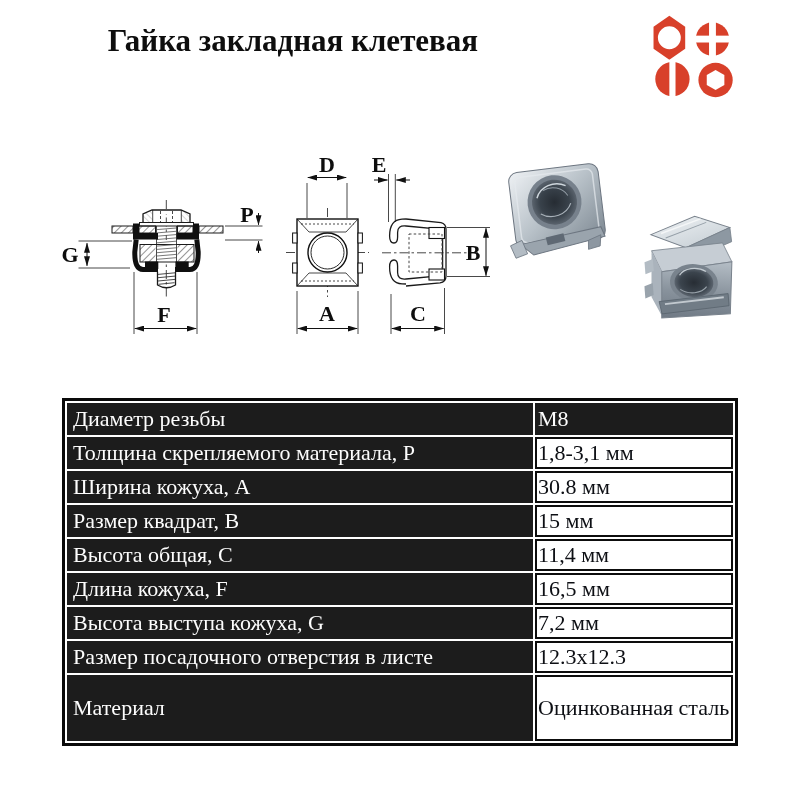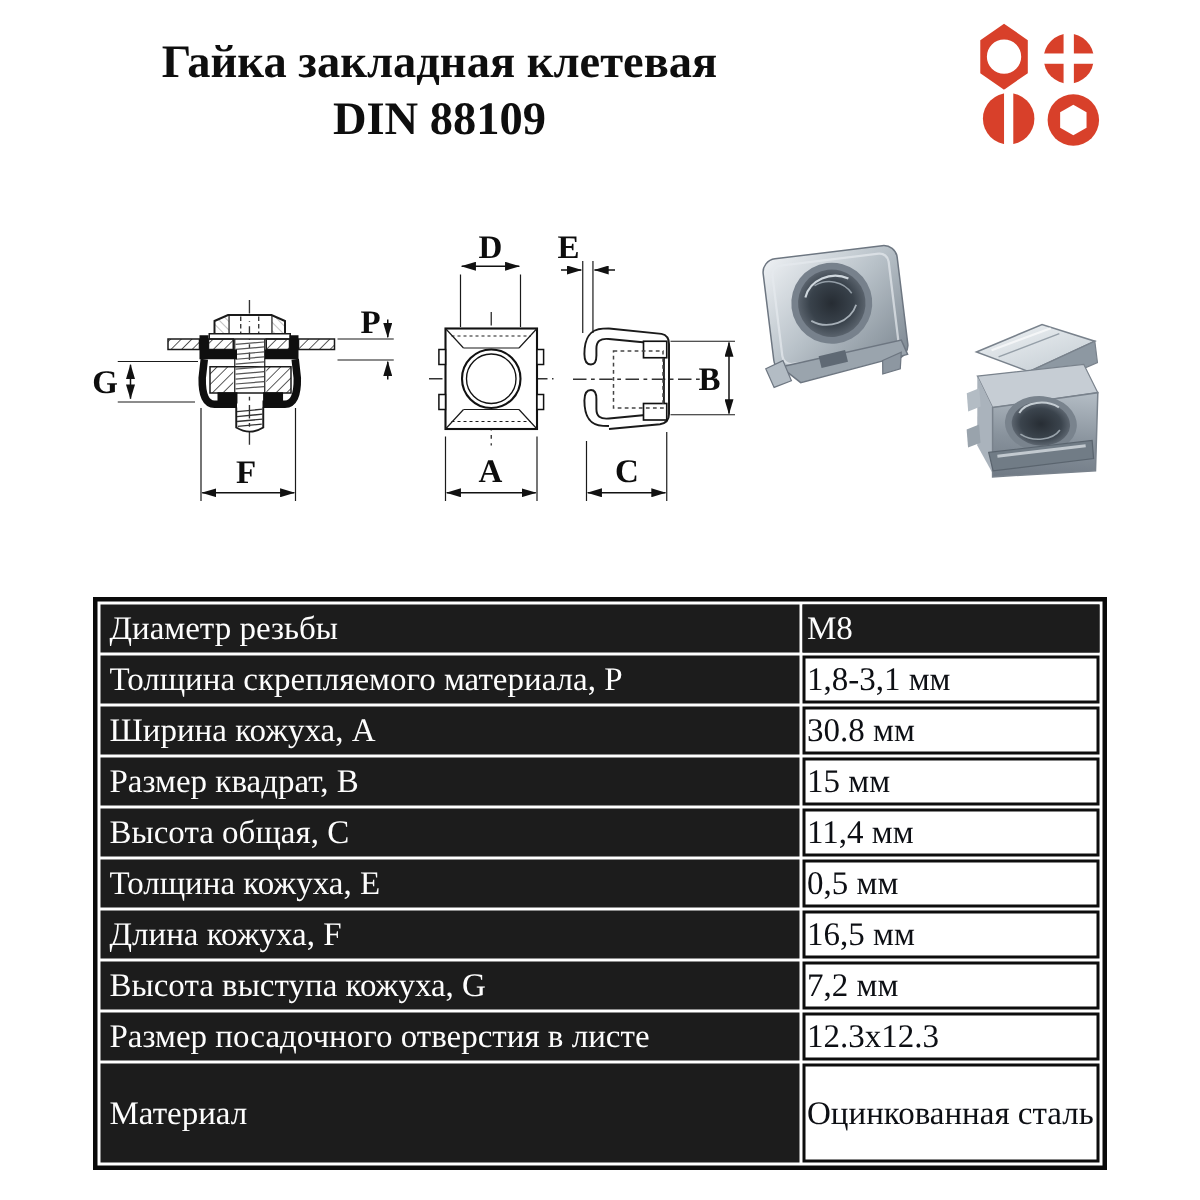--- a/index.html
+++ b/index.html
@@ -33,21 +33,20 @@
   td.val.dark{background:#1c1c1c;color:#fdfdfd;border-color:#1c1c1c;}
   tr.tall td{height:60px;}
 </style>
 </head>
 <body>
 
 <div class="page">
 
   <header class="title-block">
     <div>Гайка закладная клетевая</div>
-    <div>DIN 88109</div>
   </header>
 
   <svg class="logo" viewBox="0 0 100 100">
     <path fill="#d8402a" fill-rule="evenodd" d="M22,2 L40,14.5 L40,39.5 L22,52 L4,39.5 L4,14.5 Z
              M35,27 a13,13 0 1 0 -26,0 a13,13 0 1 0 26,0 Z"></path>
     <g>
       <circle cx="71" cy="28.5" r="19" fill="#d8402a"></circle>
       <rect x="49" y="24.6" width="44" height="7.8" fill="#fff"></rect>
       <rect x="67.1" y="6.5" width="7.8" height="44" fill="#fff"></rect>
     </g>
@@ -290,24 +289,20 @@
       </tr>
       <tr>
         <td class="lbl">Размер квадрат, B</td>
         <td class="val">15 мм</td>
       </tr>
       <tr>
         <td class="lbl">Высота общая, C</td>
         <td class="val">11,4 мм</td>
       </tr>
       <tr>
-        <td class="lbl">Толщина кожуха, E</td>
-        <td class="val">0,5 мм</td>
-      </tr>
-      <tr>
         <td class="lbl">Длина кожуха, F</td>
         <td class="val">16,5 мм</td>
       </tr>
       <tr>
         <td class="lbl">Высота выступа кожуха, G</td>
         <td class="val">7,2 мм</td>
       </tr>
       <tr>
         <td class="lbl">Размер посадочного отверстия в листе</td>
         <td class="val">12.3x12.3</td>

